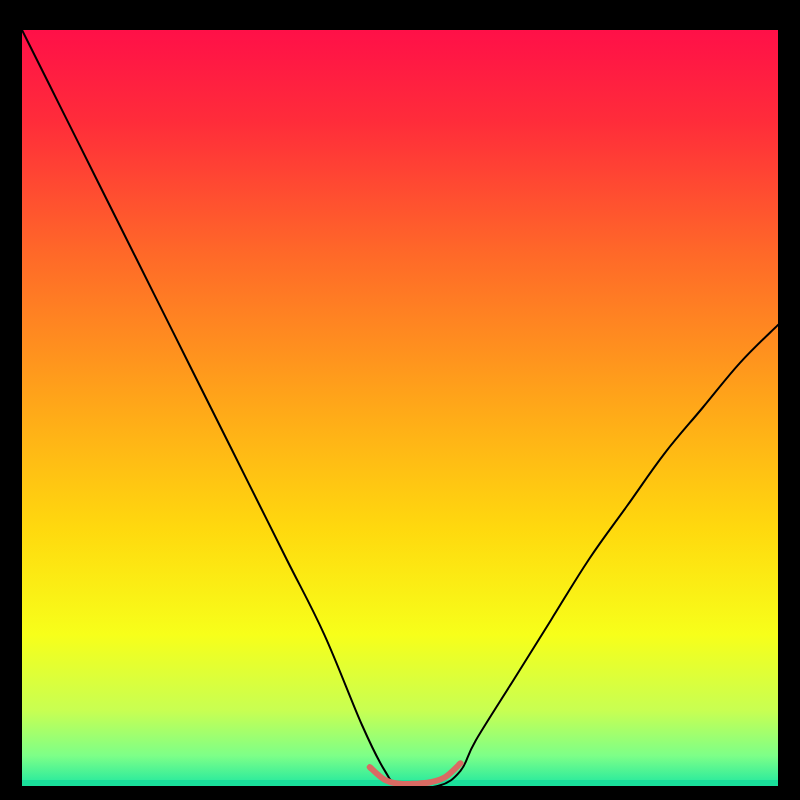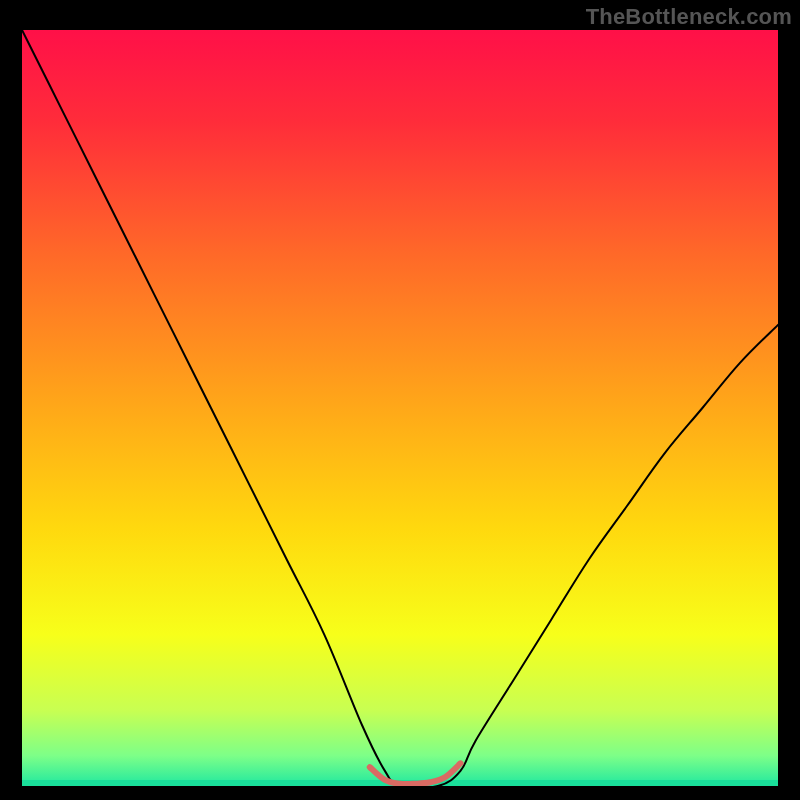--- a/index.html
+++ b/index.html
@@ -36,21 +36,20 @@
     background: #000;
   }
   svg {
     display: block;
   }
 </style>
 </head>
 <body>
 
 <div class="frame">
-  <div class="watermark">TheBottleneck.com</div>
   <div class="plot-wrap">
     <svg id="chart-svg" width="756" height="756" viewBox="0 0 756 756" preserveAspectRatio="none">
         <defs>
           <linearGradient id="bg-grad" x1="0" y1="0" x2="0" y2="1">
             <stop offset="0%" stop-color="#ff1048"></stop>
             <stop offset="12%" stop-color="#ff2c3a"></stop>
             <stop offset="30%" stop-color="#ff6a28"></stop>
             <stop offset="48%" stop-color="#ffa21a"></stop>
             <stop offset="66%" stop-color="#ffd90e"></stop>
             <stop offset="80%" stop-color="#f7ff1a"></stop>

